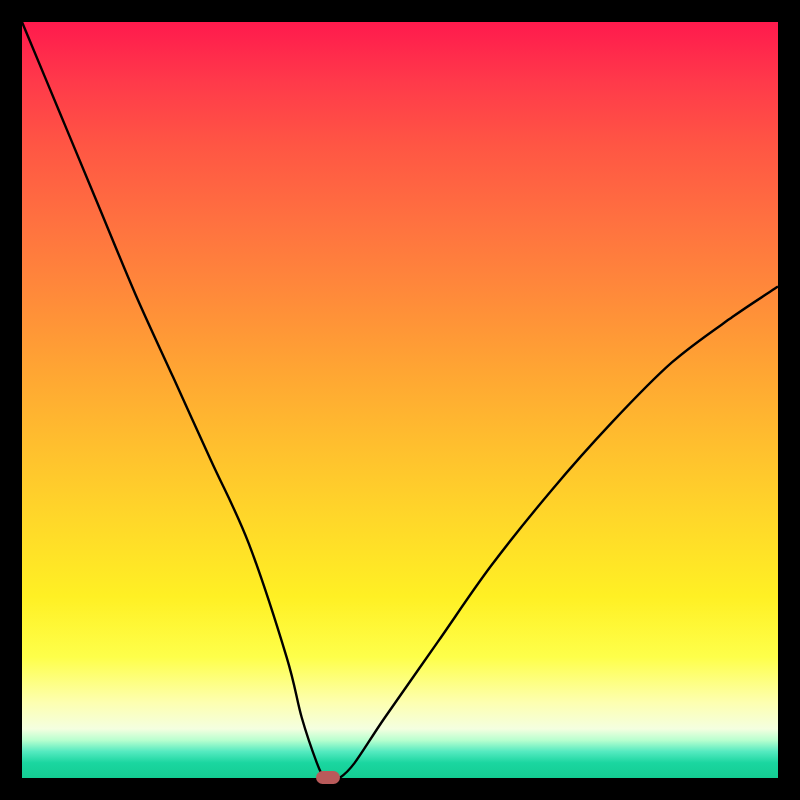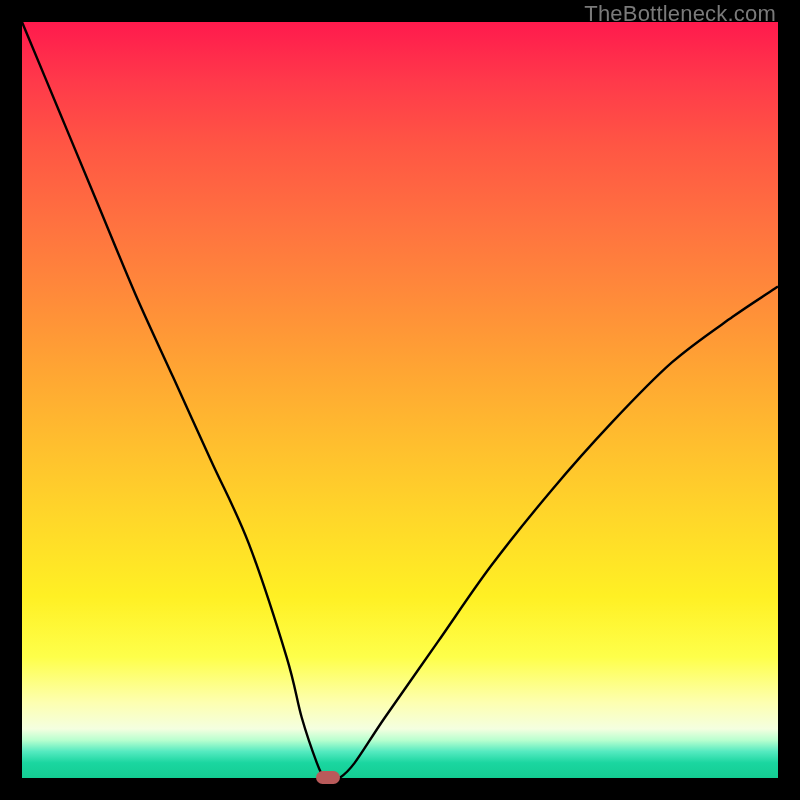--- a/index.html
+++ b/index.html
@@ -72,14 +72,13 @@
 </style>
 </head>
 <body>
 
 <div class="frame">
   <div class="plot"></div>
   <svg class="curve" viewBox="0 0 756 756" preserveAspectRatio="none">
     <path fill="none" stroke="#000" stroke-width="2.4" d="M 0,0 C 6.300000000000001,15.120000000000005 25.200000000000003,60.48000000000003 37.800000000000004,90.72000000000003 C 50.400000000000006,120.96000000000002 63.00000000000001,151.19999999999996 75.60000000000001,181.43999999999994 C 88.2,211.67999999999992 100.79999999999998,243.17999999999995 113.39999999999999,272.15999999999997 C 126,301.14 138.60000000000002,327.59999999999997 151.20000000000002,355.32 C 163.8,383.04 176.4,410.76 189,438.48 C 201.6,466.20000000000005 214.2,488.88 226.79999999999998,521.64 C 239.39999999999998,554.4 255.77999999999997,606.06 264.59999999999997,635.04 C 273.41999999999996,664.02 274.67999999999995,677.88 279.71999999999997,695.52 C 284.76,713.16 291.06,730.8 294.84000000000003,740.88 C 298.62000000000006,750.96 299.88000000000005,753.48 302.40000000000003,756 C 304.92,758.52 307.44,756 309.96,756 C 312.47999999999996,756 313.74,758.52 317.52,756 C 321.29999999999995,753.48 325.08,750.96 332.64,740.88 C 340.2,730.8 349.02,715.68 362.88,695.52 C 376.74,675.36 398.16,645.1200000000001 415.8,619.9200000000001 C 433.44,594.72 449.82,569.52 468.71999999999997,544.3199999999999 C 487.61999999999995,519.1199999999999 509.0399999999999,492.65999999999997 529.1999999999999,468.71999999999997 C 549.3599999999999,444.78 569.5200000000001,422.1 589.6800000000001,400.68 C 609.84,379.26 630,357.84 650.16,340.2 C 670.3199999999999,322.56 693,307.44000000000005 710.64,294.84000000000003 C 728.28,282.24 748.44,269.64 756,264.59999999999997"></path>
   </svg>
   <div class="marker" style="left: 316.18px; top: 770.5px;"></div>
-  <div class="watermark">TheBottleneck.com</div>
 </div>
 
 </body></html>

